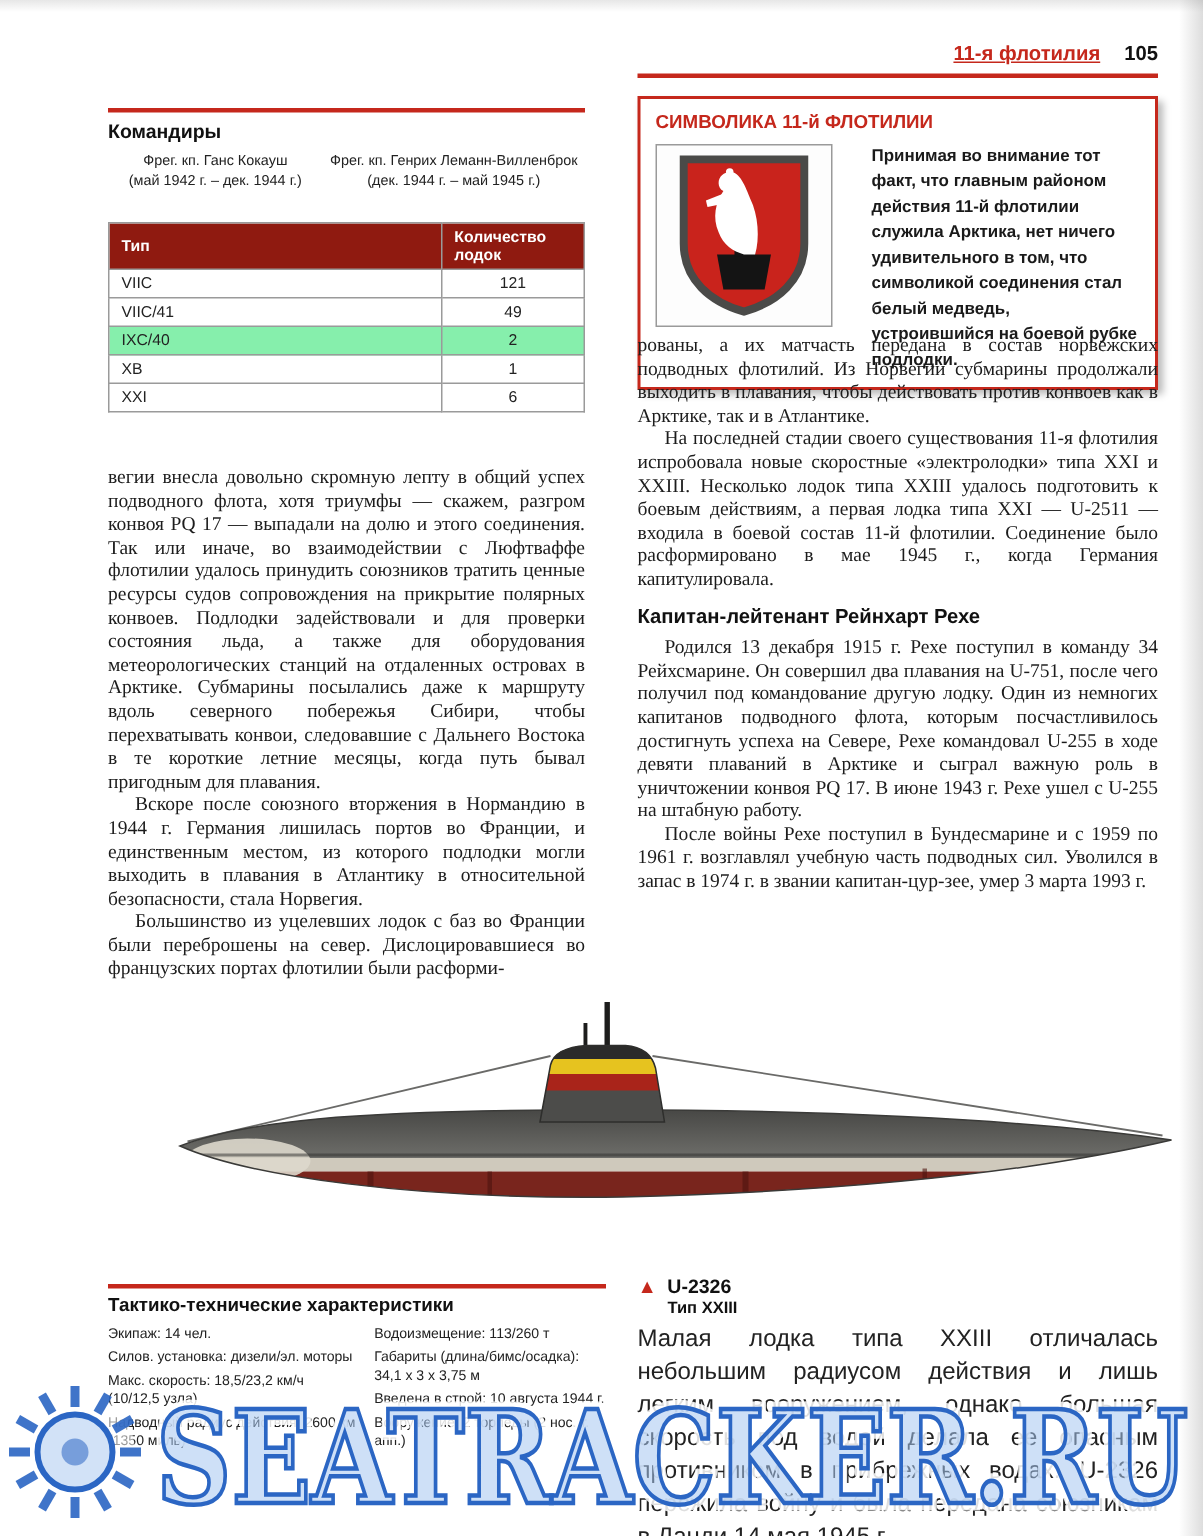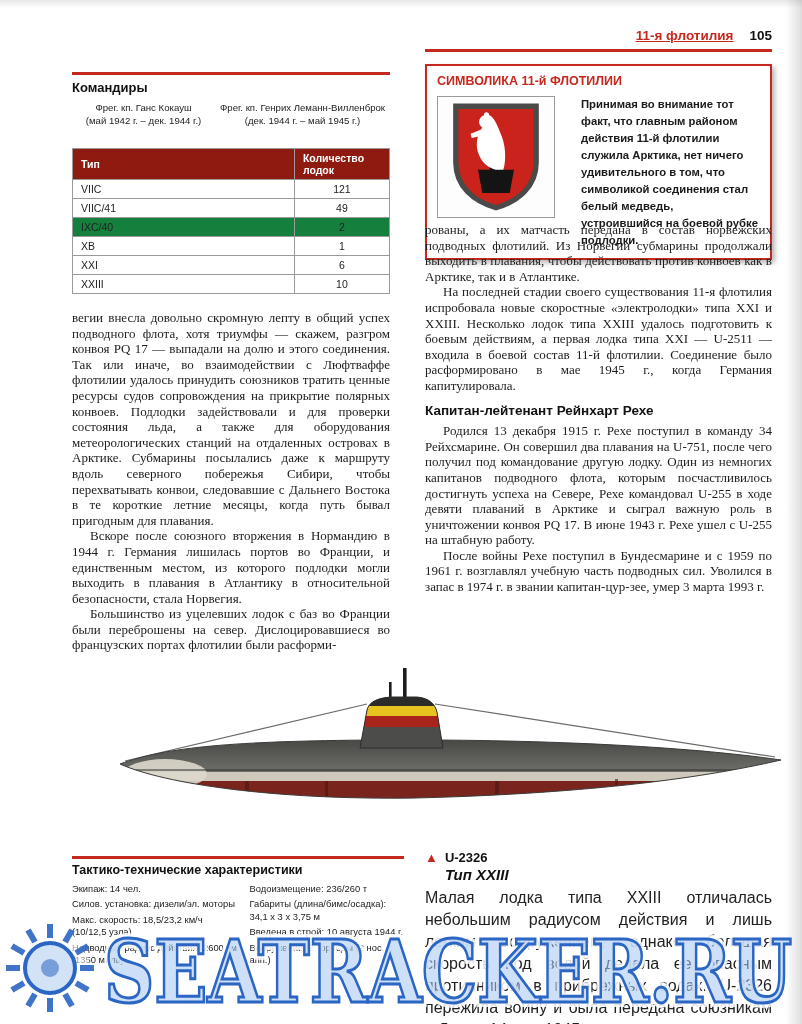--- a/index.html
+++ b/index.html
@@ -34,21 +34,21 @@
   
   .flotilla { position:absolute; left:72px; top:148px; width:318px;
     font-family:"Liberation Sans", sans-serif; }
   .flotilla .title { background:#8f1a10; color:#fff; font-weight:bold; font-size:11px;
     padding:5px 8px; margin-bottom:1px; }
   .flotilla table { width:100%; border-collapse:collapse; border:1px solid #8f8f8f; background:#fff; }
   .flotilla th, .flotilla td { border:1px solid #9a9a9a; font-size:10.5px; padding:3px 8px; height:19px; }
   .flotilla th { background:#8f1a10; color:#fff; text-align:left; font-weight:bold; }
   .flotilla td.type { width:70%; text-align:left; color:#222; }
   .flotilla td.count { width:30%; text-align:center; color:#222; }
-  .flotilla tr.alt { background:#15803d; }
+  .flotilla tr.alt { background:#86efac; }
 
   
   .body-text { text-align:justify; font-size:13px; line-height:15.6px; color:#1c1c1c; }
   .body-text p.indent { text-indent:18px; }
   .col-left-text  { position:absolute; left:72px;  top:310px; width:318px; }
   .col-right-text { position:absolute; left:425px; top:222px; width:347px; }
   .col-right-text h3 { font-family:"Liberation Sans", sans-serif; font-size:13.5px;
     font-weight:bold; margin:9px 0 5px 0; color:#111; text-align:left; text-indent:0; }
 
   
@@ -75,21 +75,21 @@
   .specs .speccol.s1 { width:52%; }
   .specs .speccol.s2 { width:48%; }
   .specs .item { margin-bottom:3px; }
 
   
   .caption { position:absolute; left:425px; top:850px; width:347px; }
   .caption .head { display:flex; align-items:center; gap:7px;
     font-family:"Liberation Sans", sans-serif; font-weight:bold; font-size:13px; color:#111; }
   .caption .tri { color:#c5281c; font-size:13px; line-height:1; }
   .caption .subtitle { font-family:"Liberation Sans", sans-serif; font-weight:bold;
-    font-style:italic; font-size:15px; margin:1px 0 4px 20px; color:#111; }
+    font-size:11px; margin:1px 0 4px 20px; color:#111; }
   .caption .captext { font-family:"Liberation Sans", sans-serif; font-size:16px;
     line-height:1.38; text-align:justify; color:#222; }
 
   
   .watermark { position:absolute; left:0; top:908px; width:802px; height:116px; pointer-events:none; }
   .watermark text { font-family:"DejaVu Serif", serif; font-weight:bold; font-size:86px; }
   .watermark .halo { fill:none; stroke:#ffffff; stroke-width:10; opacity:0.85; }
   .watermark .main { fill:rgba(165,198,240,0.55); stroke:#2b66c4; stroke-width:3; }
 </style>
 </head>
@@ -137,24 +137,20 @@
             <td class="type">IXC/40</td>
             <td class="count">2</td>
           </tr>
         <tr>
             <td class="type">XB</td>
             <td class="count">1</td>
           </tr>
         <tr>
             <td class="type">XXI</td>
             <td class="count">6</td>
-          </tr>
-        <tr>
-            <td class="type">XXIII</td>
-            <td class="count">10</td>
           </tr>
       </tbody>
     </table>
   </div>
 
   <div class="symbolika">
     <h3>СИМВОЛИКА 11-й ФЛОТИЛИИ</h3>
     <div class="content">
       <div class="emblem-frame">
         <svg width="96" height="110" viewBox="0 0 90 104">
@@ -230,21 +226,21 @@
     <div class="red-rule"></div>
     <h3>Тактико-технические характеристики</h3>
     <div class="cols">
       <div class="speccol s1">
         <div class="item">Экипаж: 14 чел.</div>
         <div class="item">Силов. установка: дизели/эл. моторы</div>
         <div class="item">Макс. скорость: 18,5/23,2 км/ч (10/12,5 узла)</div>
         <div class="item">Надводный радиус действия: 2600 км (1350 миль)</div>
       </div>
       <div class="speccol s2">
-        <div class="item">Водоизмещение: 236/260 т</div>
+        <div class="item">Водоизмещение: 113/260 т</div>
         <div class="item">Габариты (длина/бимс/осадка): 34,1 х 3 х 3,75 м</div>
         <div class="item">Введена в строй: 10 августа 1944 г.</div>
         <div class="item">Вооружение: 2 торпеды (2 нос. т. апп.)</div>
       </div>
     </div>
   </div>
 
   <div class="caption">
     <div class="head">
       <span class="tri">▲</span>

